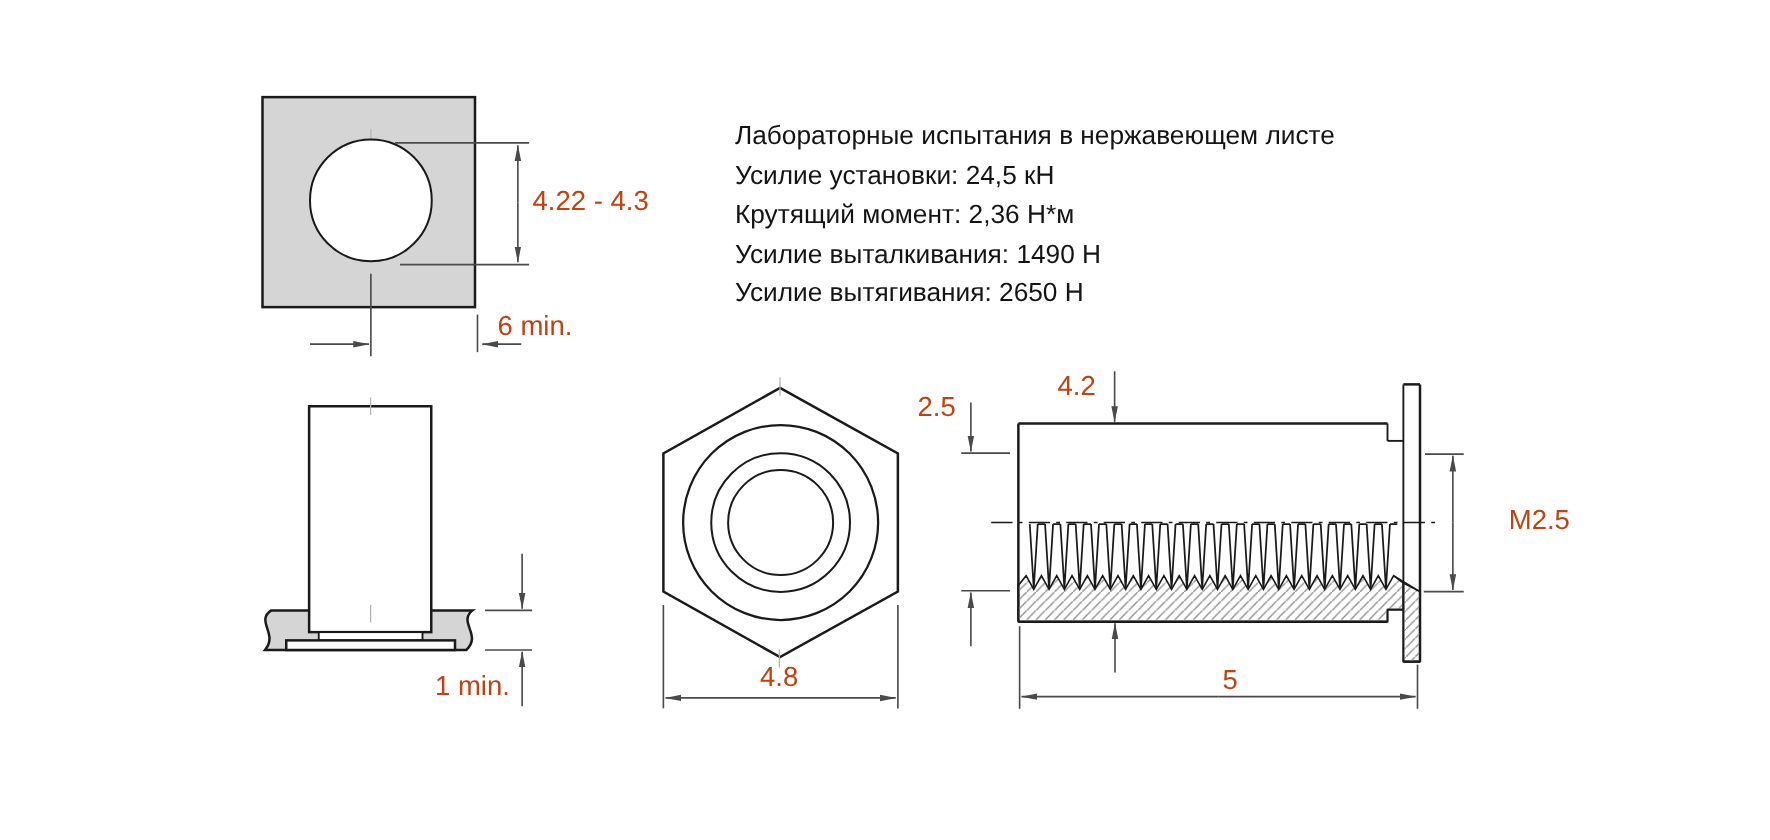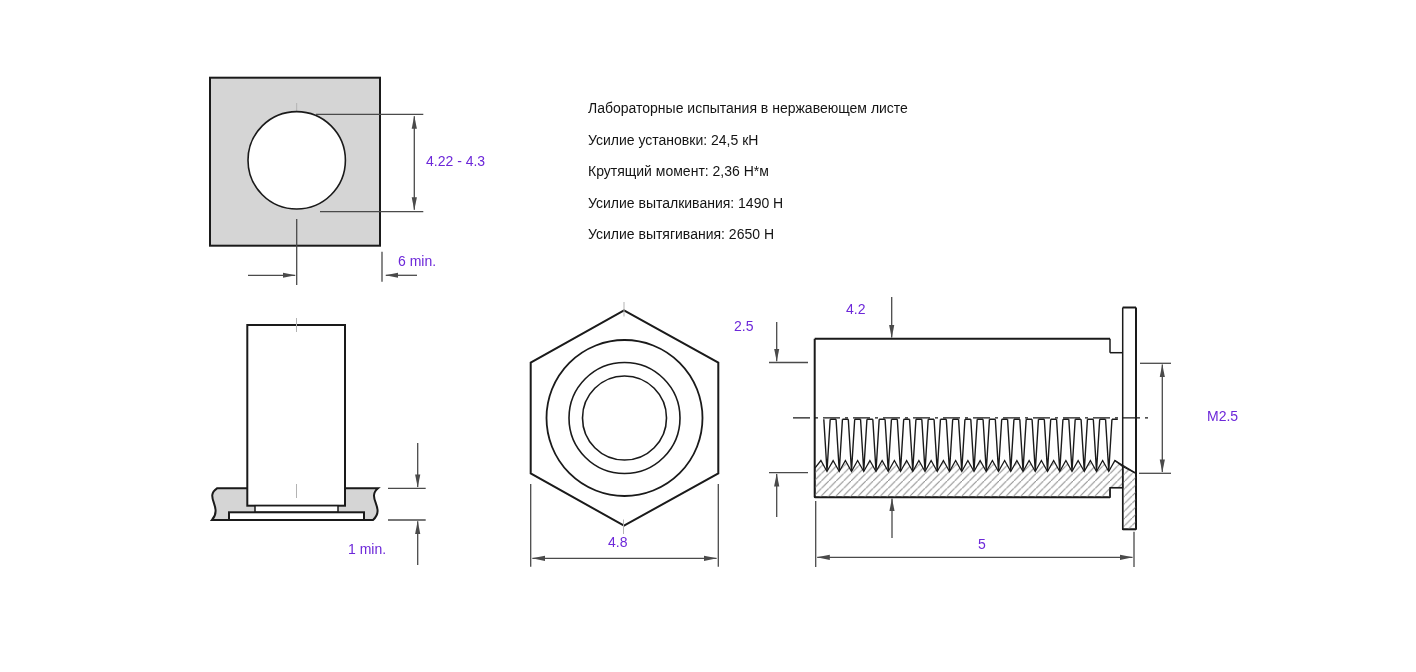--- a/index.html
+++ b/index.html
@@ -1,20 +1,20 @@
 <!DOCTYPE html>
 <html><head>
 <meta charset="utf-8">
 <style>
   html,body{margin:0;padding:0;background:#ffffff;}
   #stage{position:relative;width:1416px;height:672px;background:#fff;overflow:hidden;
          font-family:"Liberation Sans",sans-serif;}
   #drawing-svg{position:absolute;left:0;top:0;}
-  .dim-label{position:absolute;font-size:14px;line-height:22px;color:#6d28d9;white-space:nowrap;}
-  .notes{position:absolute;left:588px;top:93px;font-size:14px;line-height:31.5px;color:#141414;white-space:nowrap;}
+  .dim-label{position:absolute;font-size:22px;line-height:22px;color:#c2410c;white-space:nowrap;}
+  .notes{position:absolute;left:588px;top:93px;font-size:21px;line-height:31.5px;color:#141414;white-space:nowrap;}
 </style>
 </head>
 <body>
 
 <div id="stage">
 
   <svg id="drawing-svg" width="1416" height="672" viewBox="0 0 1416 672">
     <defs>
       <marker id="arr" markerWidth="14" markerHeight="8" refX="12.6" refY="3.5" orient="auto" markerUnits="userSpaceOnUse">
         <path d="M0,0.9 L13,3.5 L0,6.1 Z" fill="#4a4a4a"></path>

